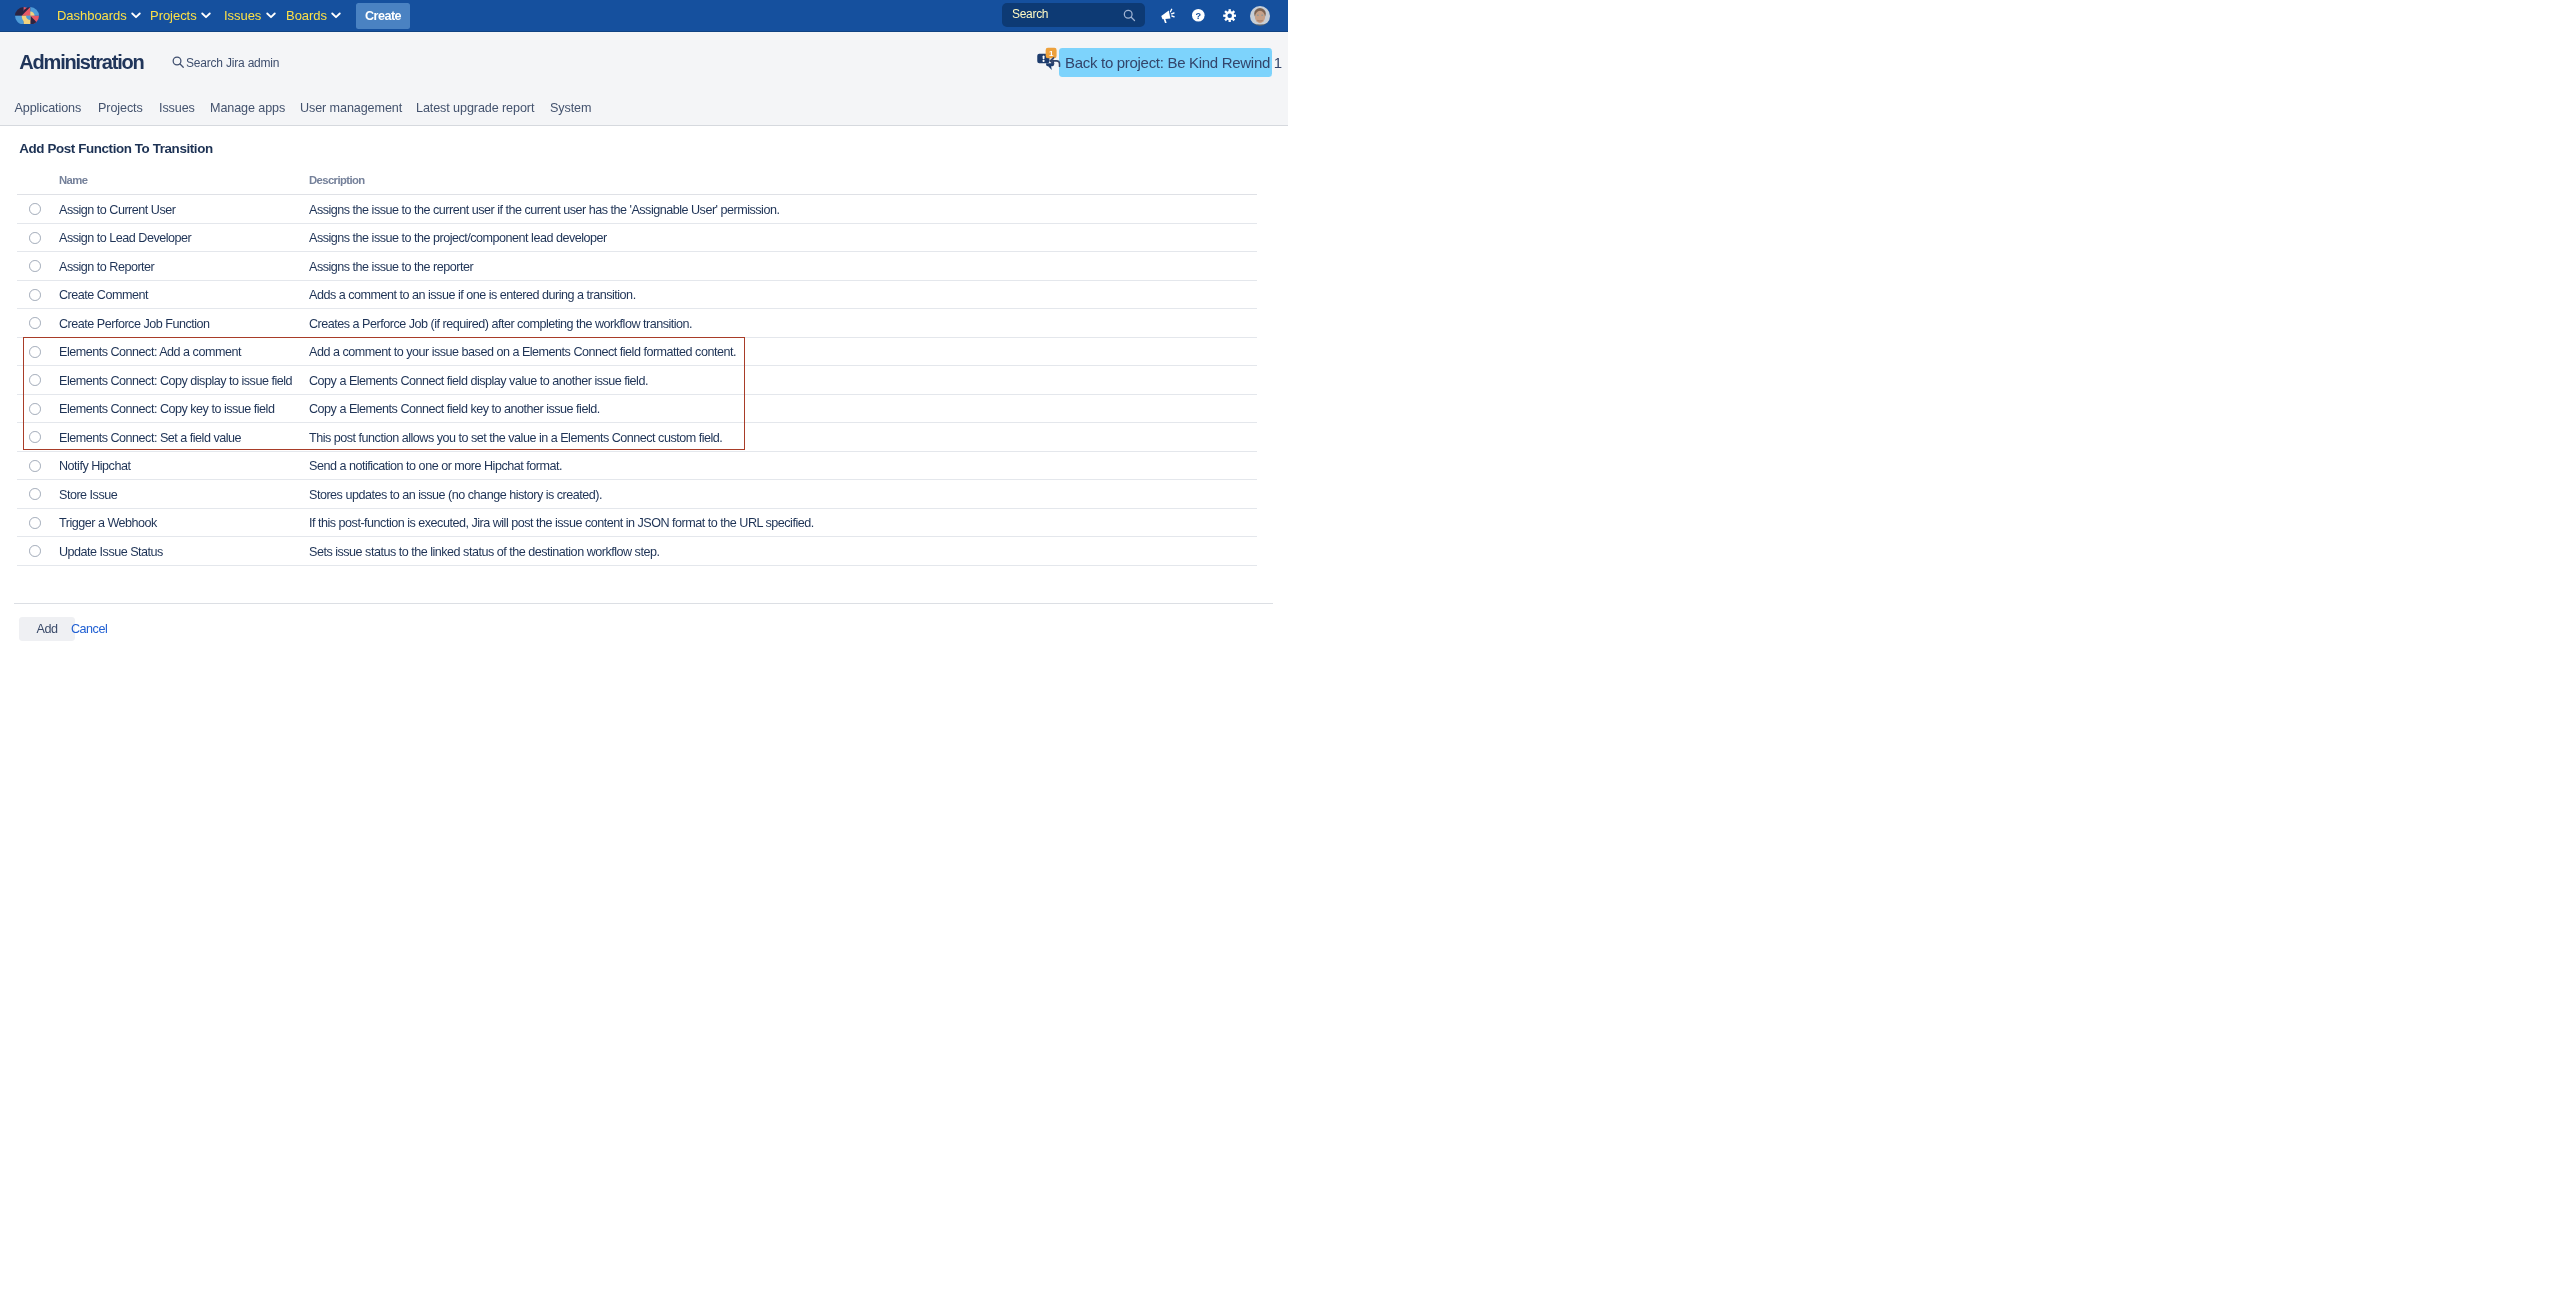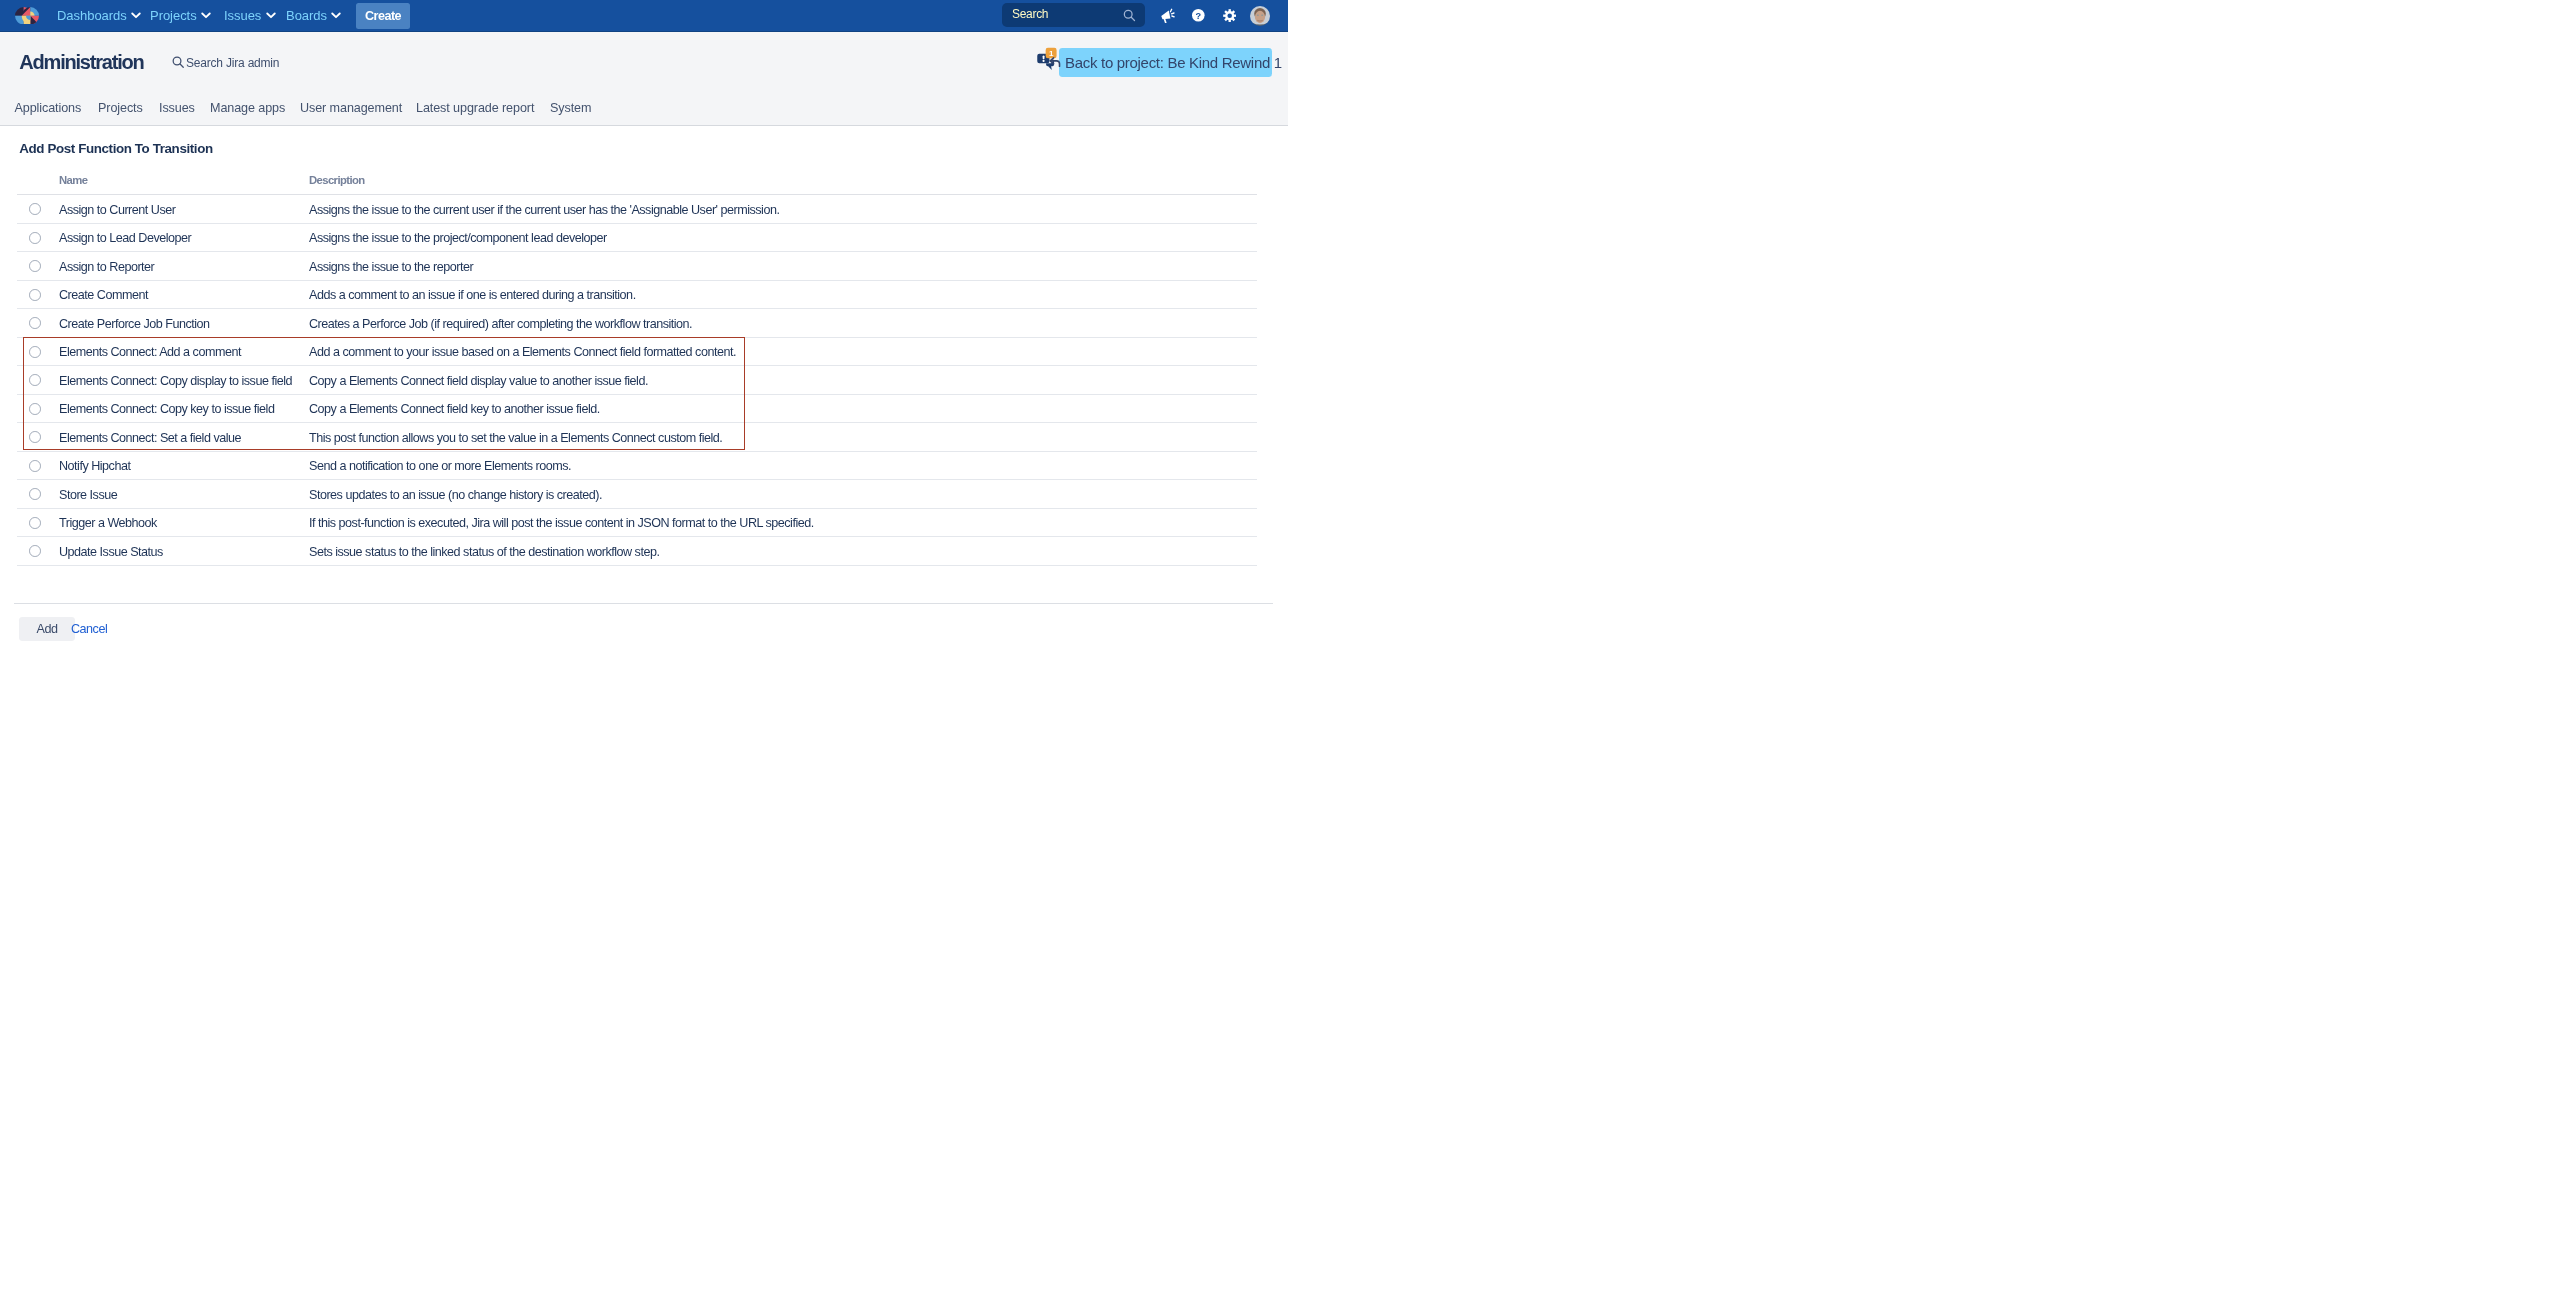--- a/index.html
+++ b/index.html
@@ -1,21 +1,21 @@
 <!DOCTYPE html>
 <html style="font-size:13.4px"><head>
 <meta charset="utf-8">
 <style>
 * { margin:0; padding:0; box-sizing:border-box; }
 html,body { width:1288px; height:648px; background:#fff; font-family:"Liberation Sans", sans-serif; overflow:hidden; }
 #page { position:relative; width:1288px; height:648px; }
 
 
 .nav { position:absolute; left:0; top:0; width:1288px; height:32px; background:#15509e; border-bottom:0.8px solid #1043833; border-bottom:0.8px solid #104383; }
-.nav .item { position:absolute; top:0; height:31px; display:flex; align-items:center; color:#7dd3fc; font-size:13px; letter-spacing:-0.04px; white-space:nowrap; }
+.nav .item { position:absolute; top:0; height:31px; display:flex; align-items:center; color:#fde047; font-size:13px; letter-spacing:-0.04px; white-space:nowrap; }
 .nav .item svg { margin-left:4.2px; }
 .createbtn { position:absolute; left:356px; top:2.5px; width:54px; height:26px; background:#4a82c2; border-radius:2.5px; color:#ffffff; font-size:12.6px; letter-spacing:-0.5px; font-weight:bold; text-align:center; line-height:26px; }
 .searchbox { position:absolute; left:1002px; top:3.4px; width:143px; height:23.5px; background:#0d3a74; border-radius:5px; color:#fef9c3; font-size:12px; letter-spacing:-0.3px; line-height:23.5px; padding-left:10px; }
 .searchbox svg { position:absolute; right:9.2px; top:5.9px; }
 .navicon { position:absolute; top:0; height:31px; display:flex; align-items:center; }
 
 
 .phead { position:absolute; left:0; top:32px; width:1288px; height:94px; background:#f4f5f7; border-bottom:0.8px solid #d6d9de; }
 .h1 { position:absolute; left:19.3px; top:51px; font-size:20px; letter-spacing:-1.2px; font-weight:bold; color:#20355a; white-space:nowrap; }
 .adminsearch-ic { position:absolute; left:172px; top:56px; }
@@ -210,21 +210,21 @@
         <div class="ds">Copy a Elements Connect field key to another issue field.</div>
       </div>
     <div class="row">
         <div class="radio"></div>
         <div class="nm">Elements Connect: Set a field value</div>
         <div class="ds">This post function allows you to set the value in a Elements Connect custom field.</div>
       </div>
     <div class="row">
         <div class="radio"></div>
         <div class="nm">Notify Hipchat</div>
-        <div class="ds">Send a notification to one or more Elements rooms.</div>
+        <div class="ds">Send a notification to one or more Hipchat format.</div>
       </div>
     <div class="row">
         <div class="radio"></div>
         <div class="nm">Store Issue</div>
         <div class="ds">Stores updates to an issue (no change history is created).</div>
       </div>
     <div class="row">
         <div class="radio"></div>
         <div class="nm">Trigger a Webhook</div>
         <div class="ds">If this post-function is executed, Jira will post the issue content in JSON format to the URL specified.</div>

